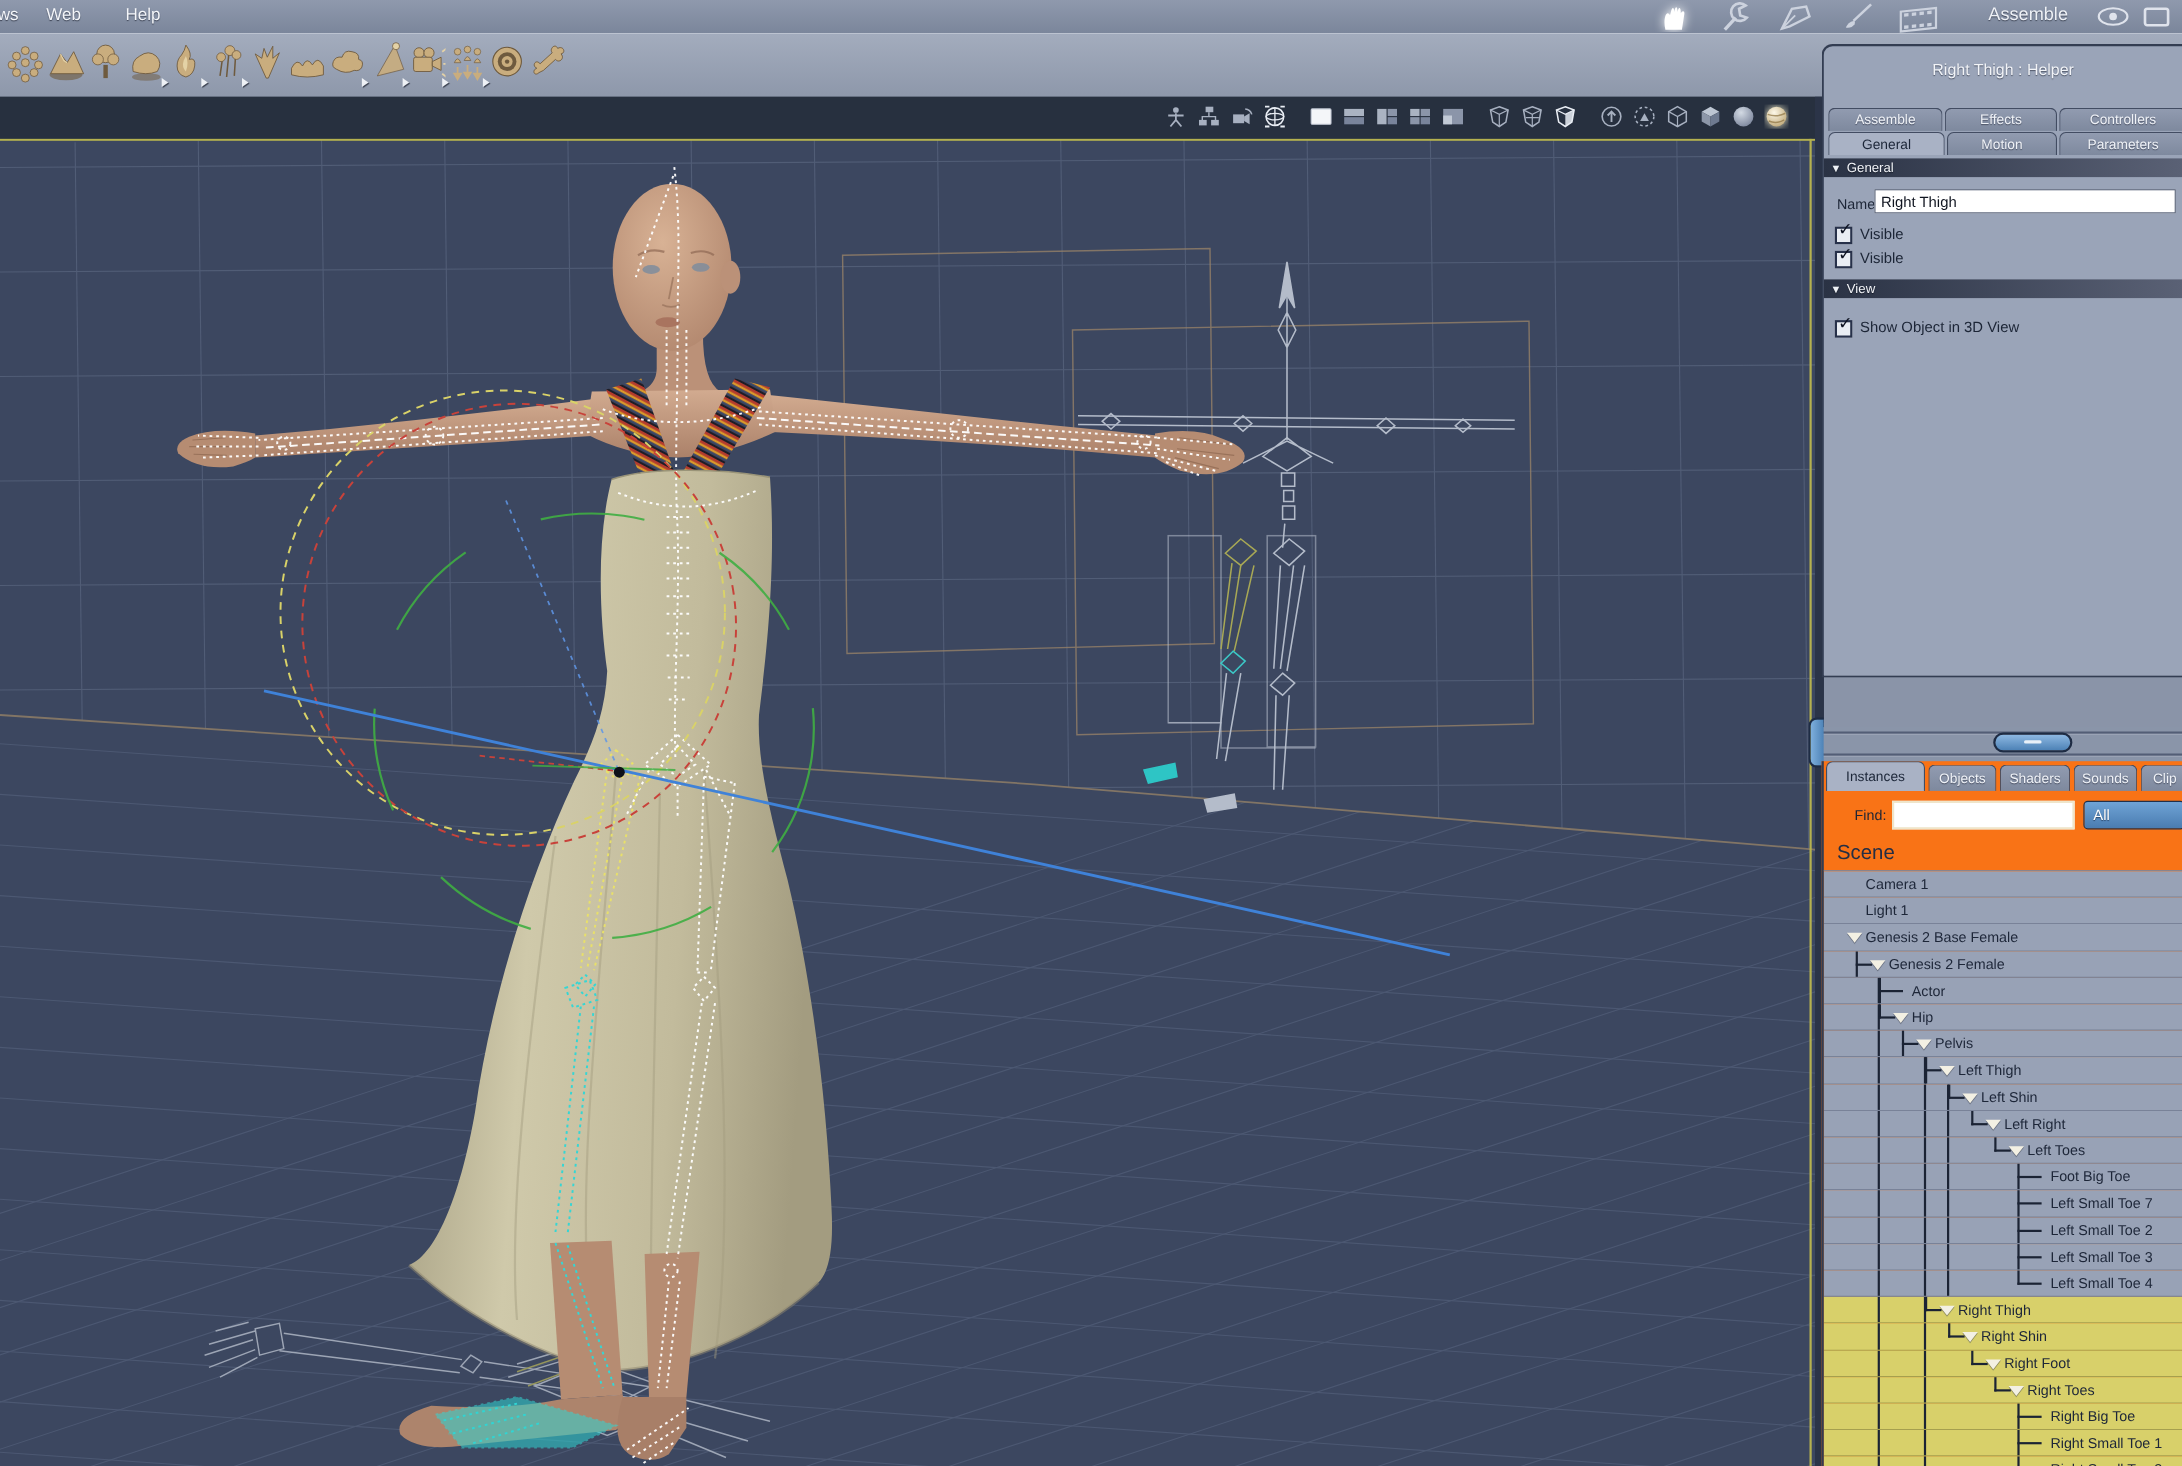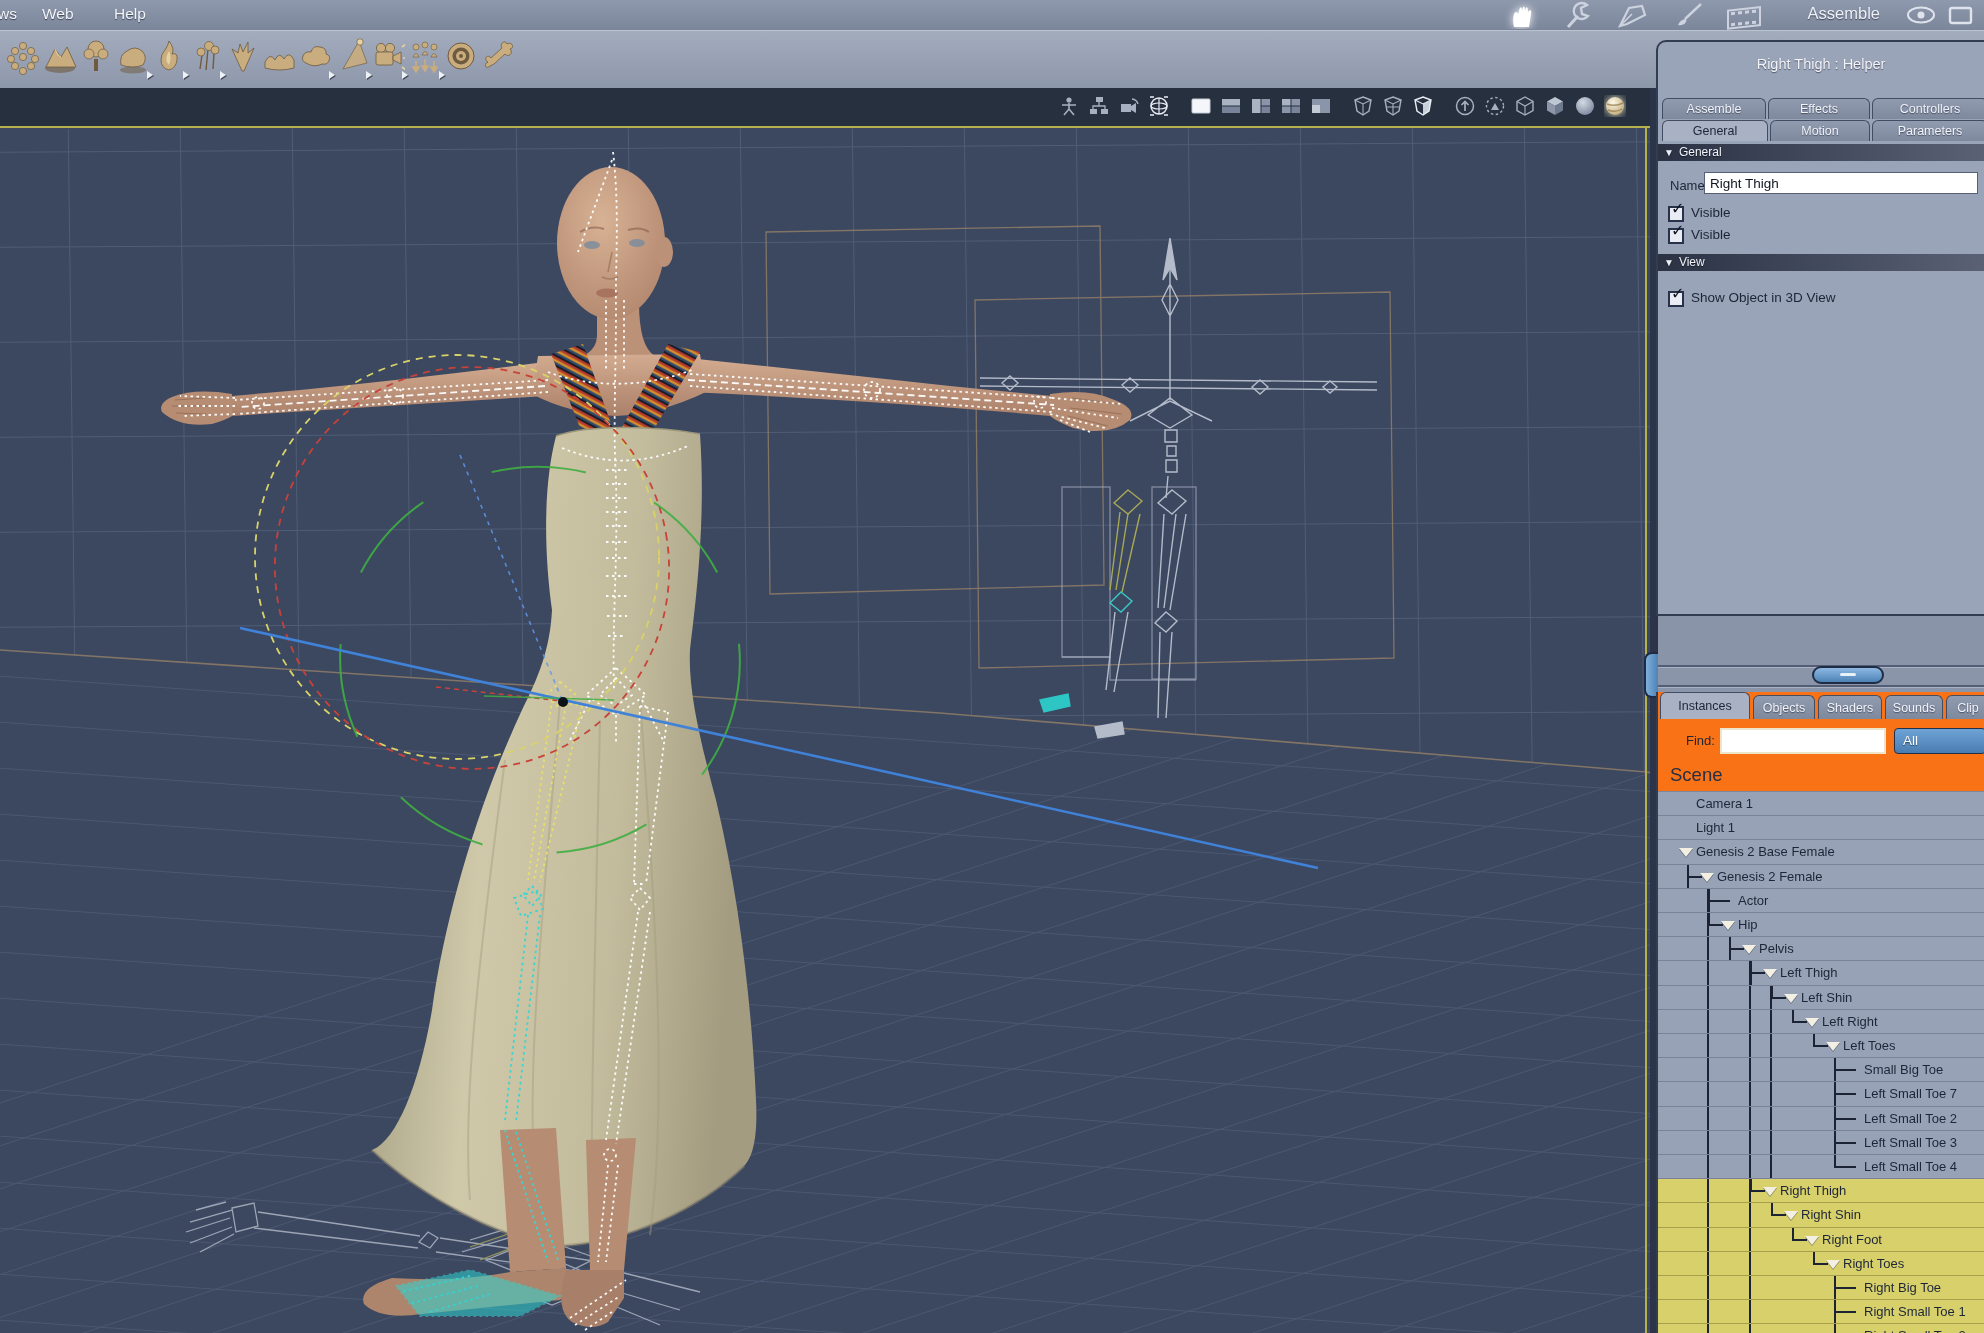--- a/index.html
+++ b/index.html
@@ -712,21 +712,21 @@
           <div class="thbar" style="left: 155px; width: 15px;"></div>
           <div class="ttri" style="left: 168px;"></div>
           <span class="tlabel" style="left: 185px;">Left Toes</span>
         </div>
         <div class="trow" style="top: 266.2px; height: 24.2px;">
           <div class="tvline" style="left: 49px; top: 0px; height: 100%;"></div>
           <div class="tvline" style="left: 91px; top: 0px; height: 100%;"></div>
           <div class="tvline" style="left: 112px; top: 0px; height: 100%;"></div>
           <div class="tvline" style="left: 176px; top: 0px; height: 100%;"></div>
           <div class="thbar" style="left: 176px; width: 22px;"></div>
-          <span class="tlabel" style="left: 206px;">Small Big Toe</span>
+          <span class="tlabel" style="left: 206px;">Foot Big Toe</span>
         </div>
         <div class="trow" style="top: 290.4px; height: 24.2px;">
           <div class="tvline" style="left: 49px; top: 0px; height: 100%;"></div>
           <div class="tvline" style="left: 91px; top: 0px; height: 100%;"></div>
           <div class="tvline" style="left: 112px; top: 0px; height: 100%;"></div>
           <div class="tvline" style="left: 176px; top: 0px; height: 100%;"></div>
           <div class="thbar" style="left: 176px; width: 22px;"></div>
           <span class="tlabel" style="left: 206px;">Left Small Toe 7</span>
         </div>
         <div class="trow" style="top: 314.6px; height: 24.2px;">

